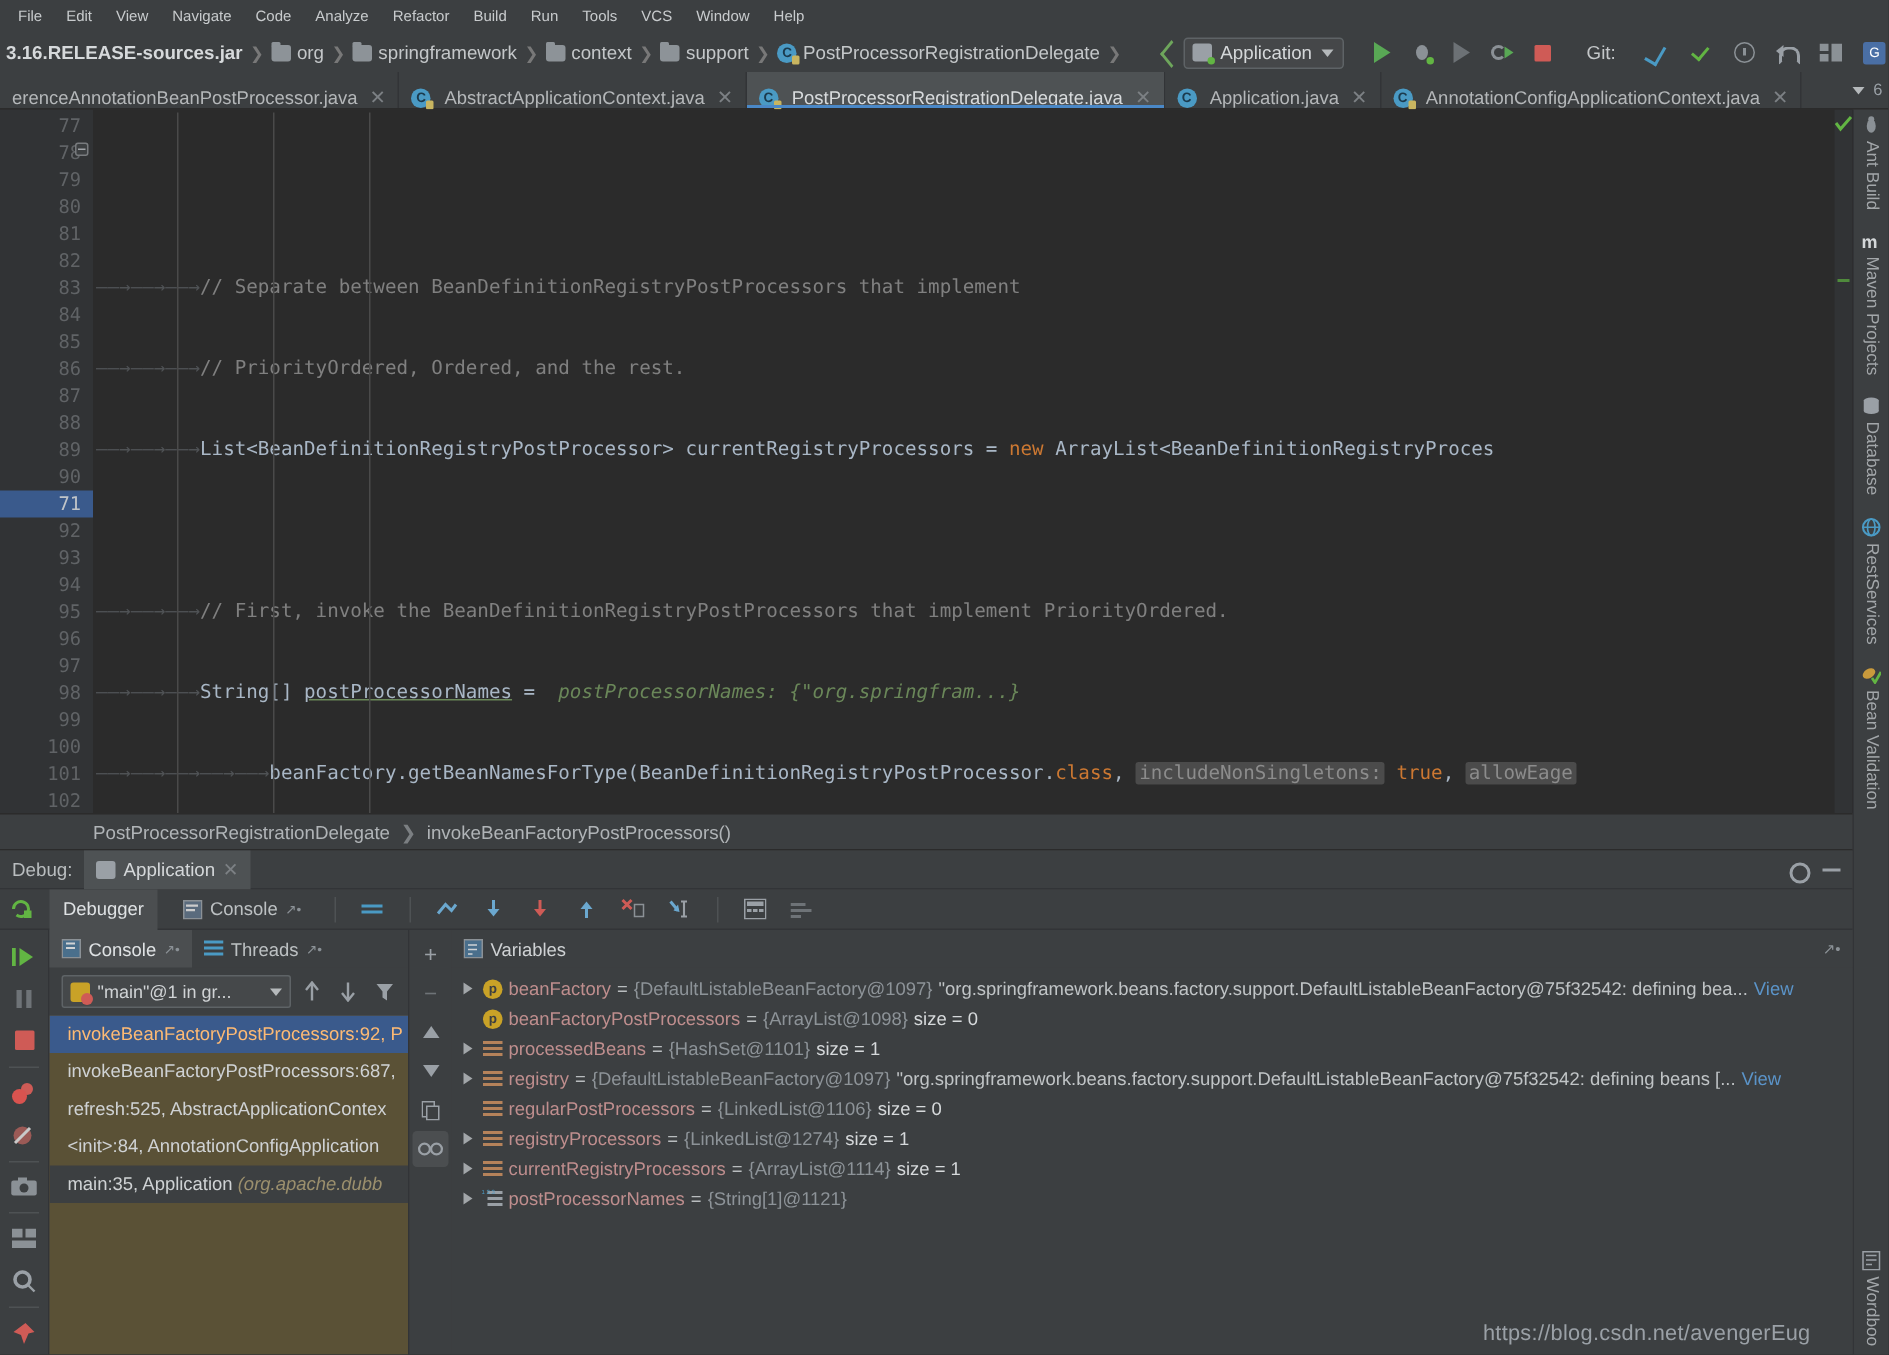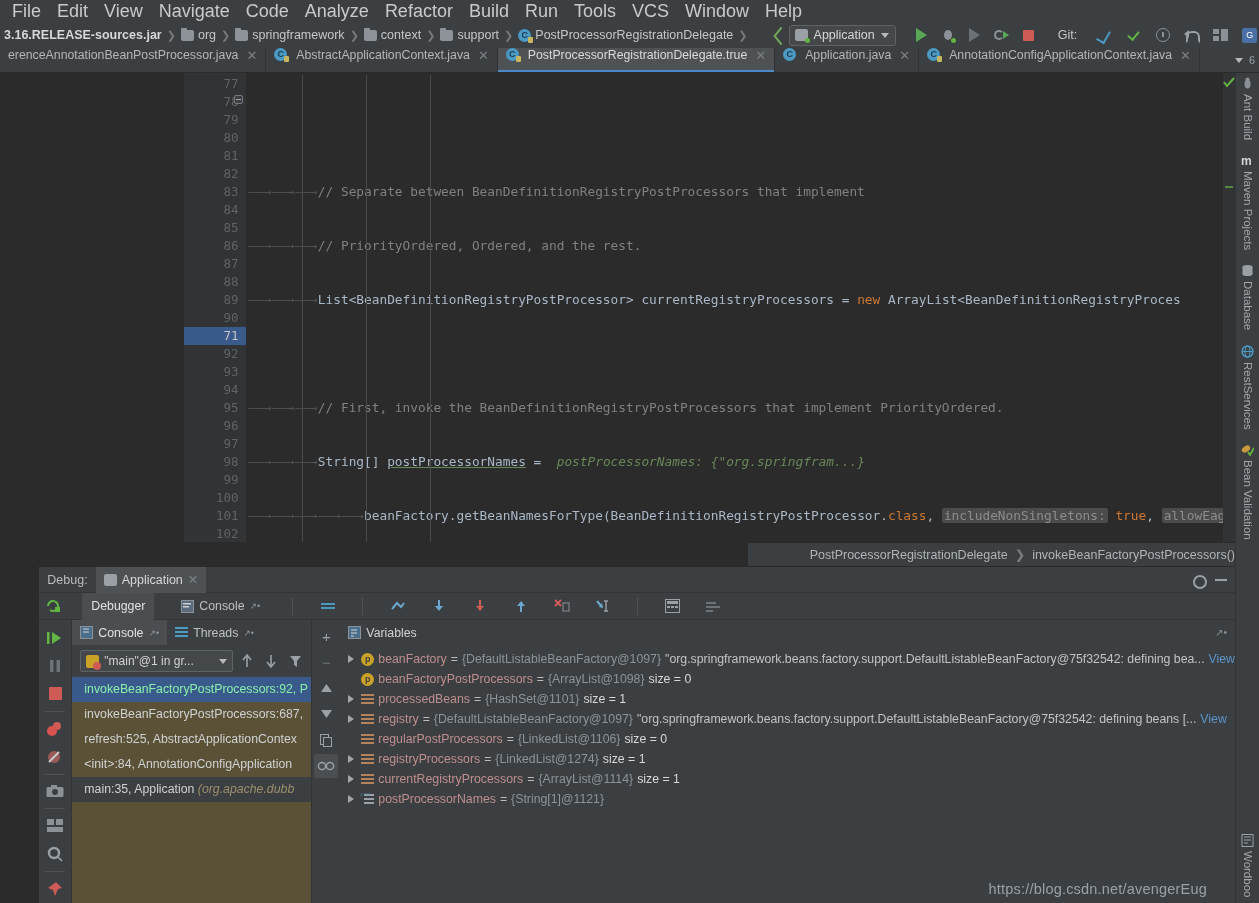--- a/index.html
+++ b/index.html
@@ -12,21 +12,21 @@
     overflow: hidden;
   }
   .app { position: relative; width: 1259px; height: 903px; display: flex; flex-direction: column; }
 
   
   .menubar {
     height: 22px; background: #3c3f41; display: flex; align-items: center;
     padding-left: 4px; flex: none;
   }
   .menubar .mi {
-    padding: 2px 8px; font-size: 18px; color: #c8cbcd; cursor: default;
+    padding: 2px 8px; font-size: 10px; color: #c8cbcd; cursor: default;
   }
 
   
   .navbar {
     height: 26px; background: #3c3f41; display: flex; align-items: center;
     padding: 0 4px; flex: none; gap: 14px;
   }
   .crumb { display: flex; align-items: center; font-size: 12.5px; color: #c4c7c9; white-space: nowrap; }
   .crumb .sep { color: #787878; margin: 0 5px; font-size: 11px; }
   .crumb b { font-weight: bold; color: #d6d9db; }
@@ -95,36 +95,36 @@
   .search-ico:before { content:''; position:absolute;left:1px;top:1px;width:10px;height:10px;border:1.8px solid #b9bdbf;border-radius:50%; }
   .search-ico:after { content:''; position:absolute;right:1px;bottom:0px;width:6px;height:1.8px;background:#b9bdbf;transform:rotate(45deg); }
   .gdoc-ico { width:15px;height:15px;background:#4a6fa5;border-radius:2px;color:#fff;font-size:9px;text-align:center;line-height:15px; }
 
   
   .tabbar {
     height: 25px; background: #3c3f41; display: flex; align-items: stretch;
     flex: none; border-bottom: 1px solid #2b2b2b; position: relative;
   }
   .etab {
-    display: flex; align-items: flex-start; gap: 5px; padding: 0 8px;
+    display: flex; align-items: flex-end; gap: 5px; padding: 0 8px;
     font-size: 12.3px; color: #b4b7b9; white-space: nowrap; cursor: pointer;
     border-right: 1px solid #323437; position: relative;
   }
   .etab.active { background: #4e5254; color: #d8dbdd; }
   .etab.active:after {
     content:''; position:absolute; left:0; right:0; bottom:0; height:2px; background:#4a88c7;
   }
   .etab .x { color:#7c8084; font-size:13px; margin-left:3px; }
   .tab-right { margin-left:auto; display:flex; align-items:center; gap:6px; padding-right:4px; }
   .tabcount { font-size:11px;color:#9aa0a6; display:flex;align-items:center;gap:2px; }
 
   
   .main { flex: 1; display: flex; min-height: 0; }
 
-  .editorwrap { flex:1; display:flex; flex-direction:column; min-width:0; background:#2b2b2b; position:relative;align-items:flex-end; }
+  .editorwrap { flex:1; display:flex; flex-direction:column; min-width:0; background:#2b2b2b; position:relative; }
   .editor {
     flex: 1; display: flex; min-height: 0; background: #2b2b2b; overflow: hidden; position:relative;
   }
   .gutter {
     width: 62px; background: #313335; flex: none; position: relative;
     padding-top: 2px; font-family: "DejaVu Sans Mono", monospace; font-size: 12.5px;
     color: #606366; text-align: right;
   }
   .gutter .ln { height: 18px; line-height: 18px; padding-right: 8px; }
   .gutter .ln.hl { background: #3a5a8c; color:#c0c4c8; }
@@ -164,21 +164,21 @@
   
   .debugpanel { height: 337px; background:#3c3f41; display:flex; flex-direction:column; flex:none; border-top:1px solid #2b2b2b; }
   .dbg-head { height:26px; display:flex; align-items:center; padding-left:8px; background:#3c3f41; border-bottom:1px solid #323437; }
   .dbg-head .lbl { font-size:12.5px;color:#b9bdbf; margin-right:8px; }
   .dbg-tab { display:flex; align-items:center; gap:5px; background:#4e5254; height:26px; padding:0 8px; font-size:12.5px; color:#d4d7d9; }
   .dbg-head .right { margin-left:auto; display:flex; align-items:center; gap:10px; padding-right:8px; }
   .gear-ico { width:14px;height:14px;position:relative; }
   .gear-ico:before { content:''; position:absolute;left:2px;top:2px;width:10px;height:10px;border:2.4px solid #9aa0a6;border-radius:50%; }
   .minus-ico { width:12px;height:2px;background:#9aa0a6; }
 
-  .dbg-toolbar { height:27px; display:flex; align-items:center; background:#3c3f41; border-bottom:1px solid #323437; padding-left:2px; gap:18px; }
+  .dbg-toolbar { height:27px; display:flex; align-items:center; background:#3c3f41; border-bottom:1px solid #323437; padding-left:2px; gap:8px; }
   .dtab { padding:0 9px; height:27px; display:flex;align-items:center; gap:5px; font-size:12.3px;color:#bcc0c2; cursor:pointer; }
   .dtab.active { background:#4b4e50; color:#dfe2e4; }
   .dsep { width:1px;height:17px;background:#4e5254;margin:0 5px; }
   .dtoolbtn { width:23px;height:23px;display:flex;align-items:center;justify-content:center;cursor:pointer; }
 
   .dbg-body { flex:1; display:flex; min-height:0; }
   .rail {
     width: 33px; background:#3c3f41; flex:none; display:flex; flex-direction:column;
     align-items:center; padding-top:4px; gap:0px; border-right:1px solid #323437;
   }
@@ -195,21 +195,21 @@
   }
   .thread-sel {
     display:flex;align-items:center;gap:5px;border:1px solid #5e6366;background:#45484a;
     height:22px;padding:0 5px;border-radius:2px;flex:1;min-width:0;font-size:12px;color:#d0d3d5;
   }
   .thread-ico { width:13px;height:13px;background:#c9a227;border-radius:2px;position:relative;flex:none; }
   .thread-ico:after { content:''; position:absolute;right:-2px;bottom:-2px;width:8px;height:8px;border-radius:50%;background:#cf5b56; }
   .fp-btn { width:20px;height:20px;display:flex;align-items:center;justify-content:center;cursor:pointer;flex:none; }
   .frames-list { flex:1; overflow:hidden; background:#5a5136; }
   .frame-row { height:25px;line-height:25px;padding-left:12px;font-size:12.3px;color:#cfd2d4;white-space:nowrap;overflow:hidden;cursor:pointer; }
-  .frame-row.sel { background:#3a5a8c; color:#86efac; }
+  .frame-row.sel { background:#3a5a8c; color:#fdba74; }
   .frame-row.plain { background:#3c3f41; }
   .frame-row i { color:#9b8f6d; font-style:italic; }
 
   .fp-rightrail { width:28px; background:#3c3f41; display:flex;flex-direction:column;align-items:center;padding-top:4px;gap:2px;flex:none; }
   .fp-rightrail .b { width:24px;height:24px;display:flex;align-items:center;justify-content:center;color:#9aa0a6;font-size:15px;cursor:pointer; }
 
   .varspane { flex:1; display:flex;flex-direction:column; min-width:0; background:#3c3f41; }
   .vp-tabs { height:25px; display:flex;align-items:center; background:#3c3f41; }
   .vp-tab { display:flex;align-items:center;gap:5px;padding:0 8px;font-size:12.3px;color:#cfd2d4; }
   .vp-pin { margin-left:auto; font-size:10px;color:#8b9196; padding-right:8px; }
@@ -357,21 +357,21 @@
       <span>erenceAnnotationBeanPostProcessor.java</span>
       <span class="x">✕</span>
     </div>
     <div class="etab">
       <span class="cls-ico lock">C</span>
       <span>AbstractApplicationContext.java</span>
       <span class="x">✕</span>
     </div>
     <div class="etab active">
       <span class="cls-ico lock">C</span>
-      <span>PostProcessorRegistrationDelegate.true</span>
+      <span>PostProcessorRegistrationDelegate.java</span>
       <span class="x">✕</span>
     </div>
     <div class="etab">
       <span class="cls-ico" style="background:#4a9ac4;">C</span>
       <span>Application.java</span>
       <span class="x">✕</span>
     </div>
     <div class="etab">
       <span class="cls-ico lock">C</span>
       <span>AnnotationConfigApplicationContext.java</span>

